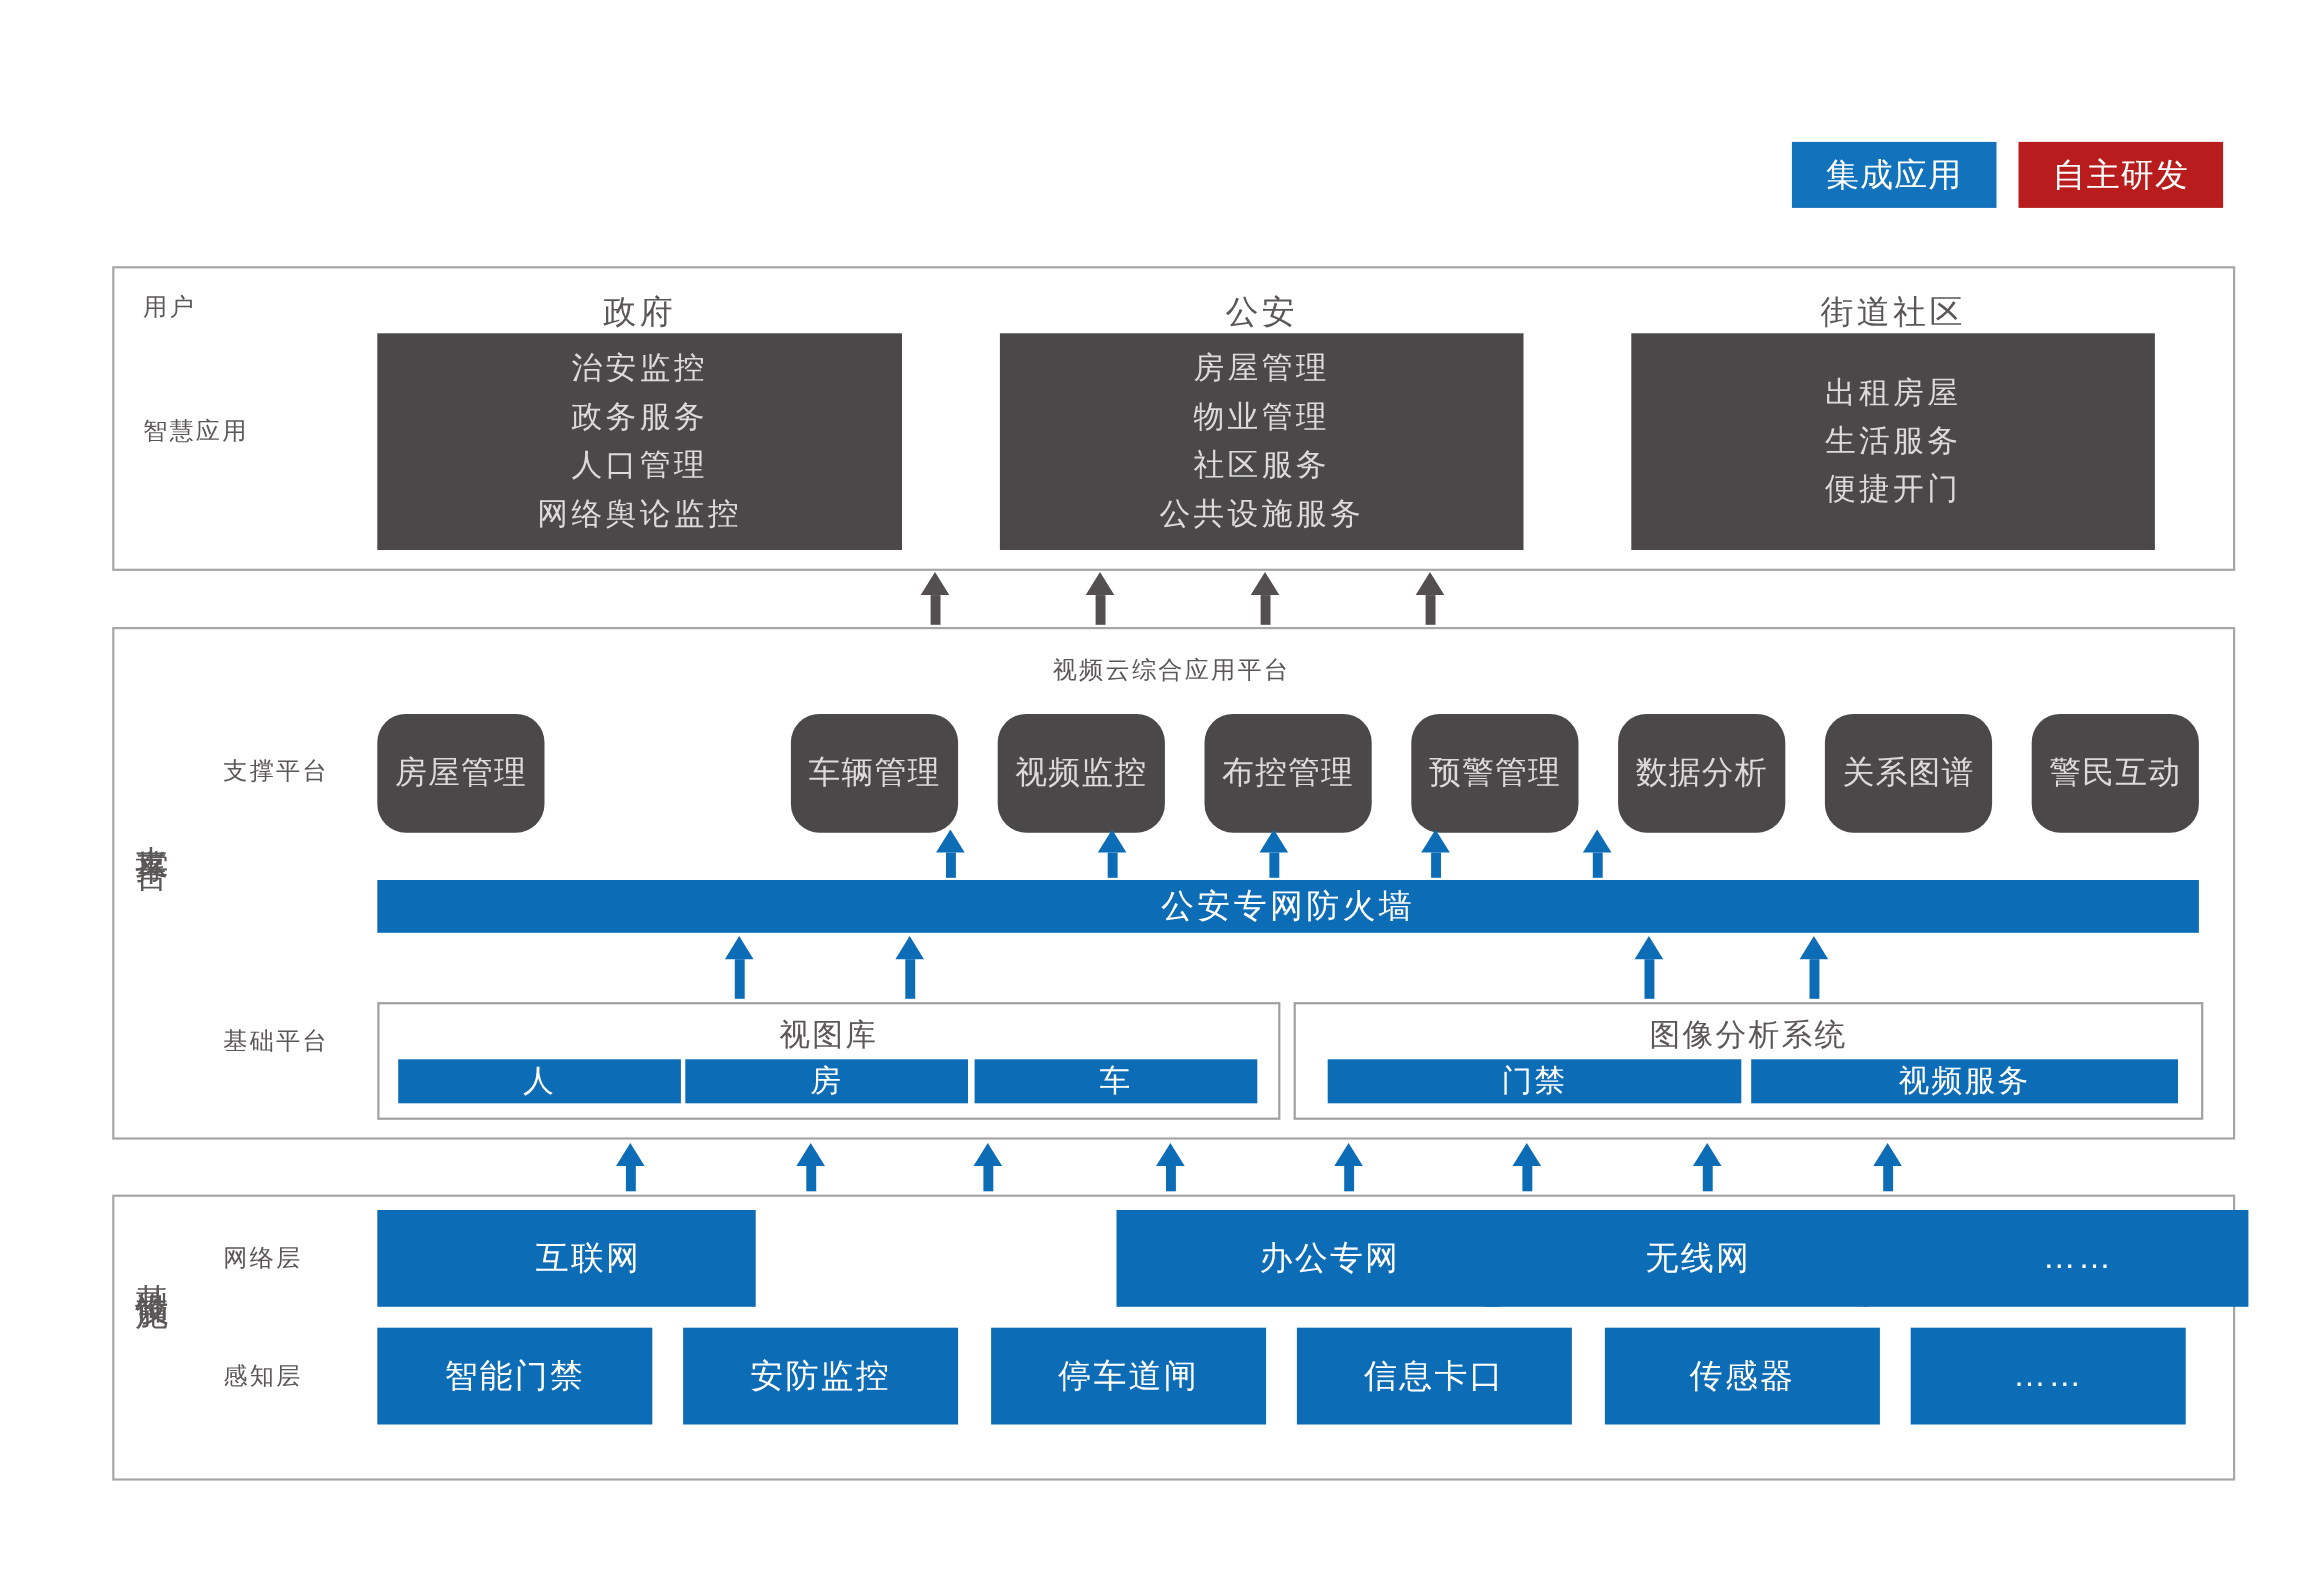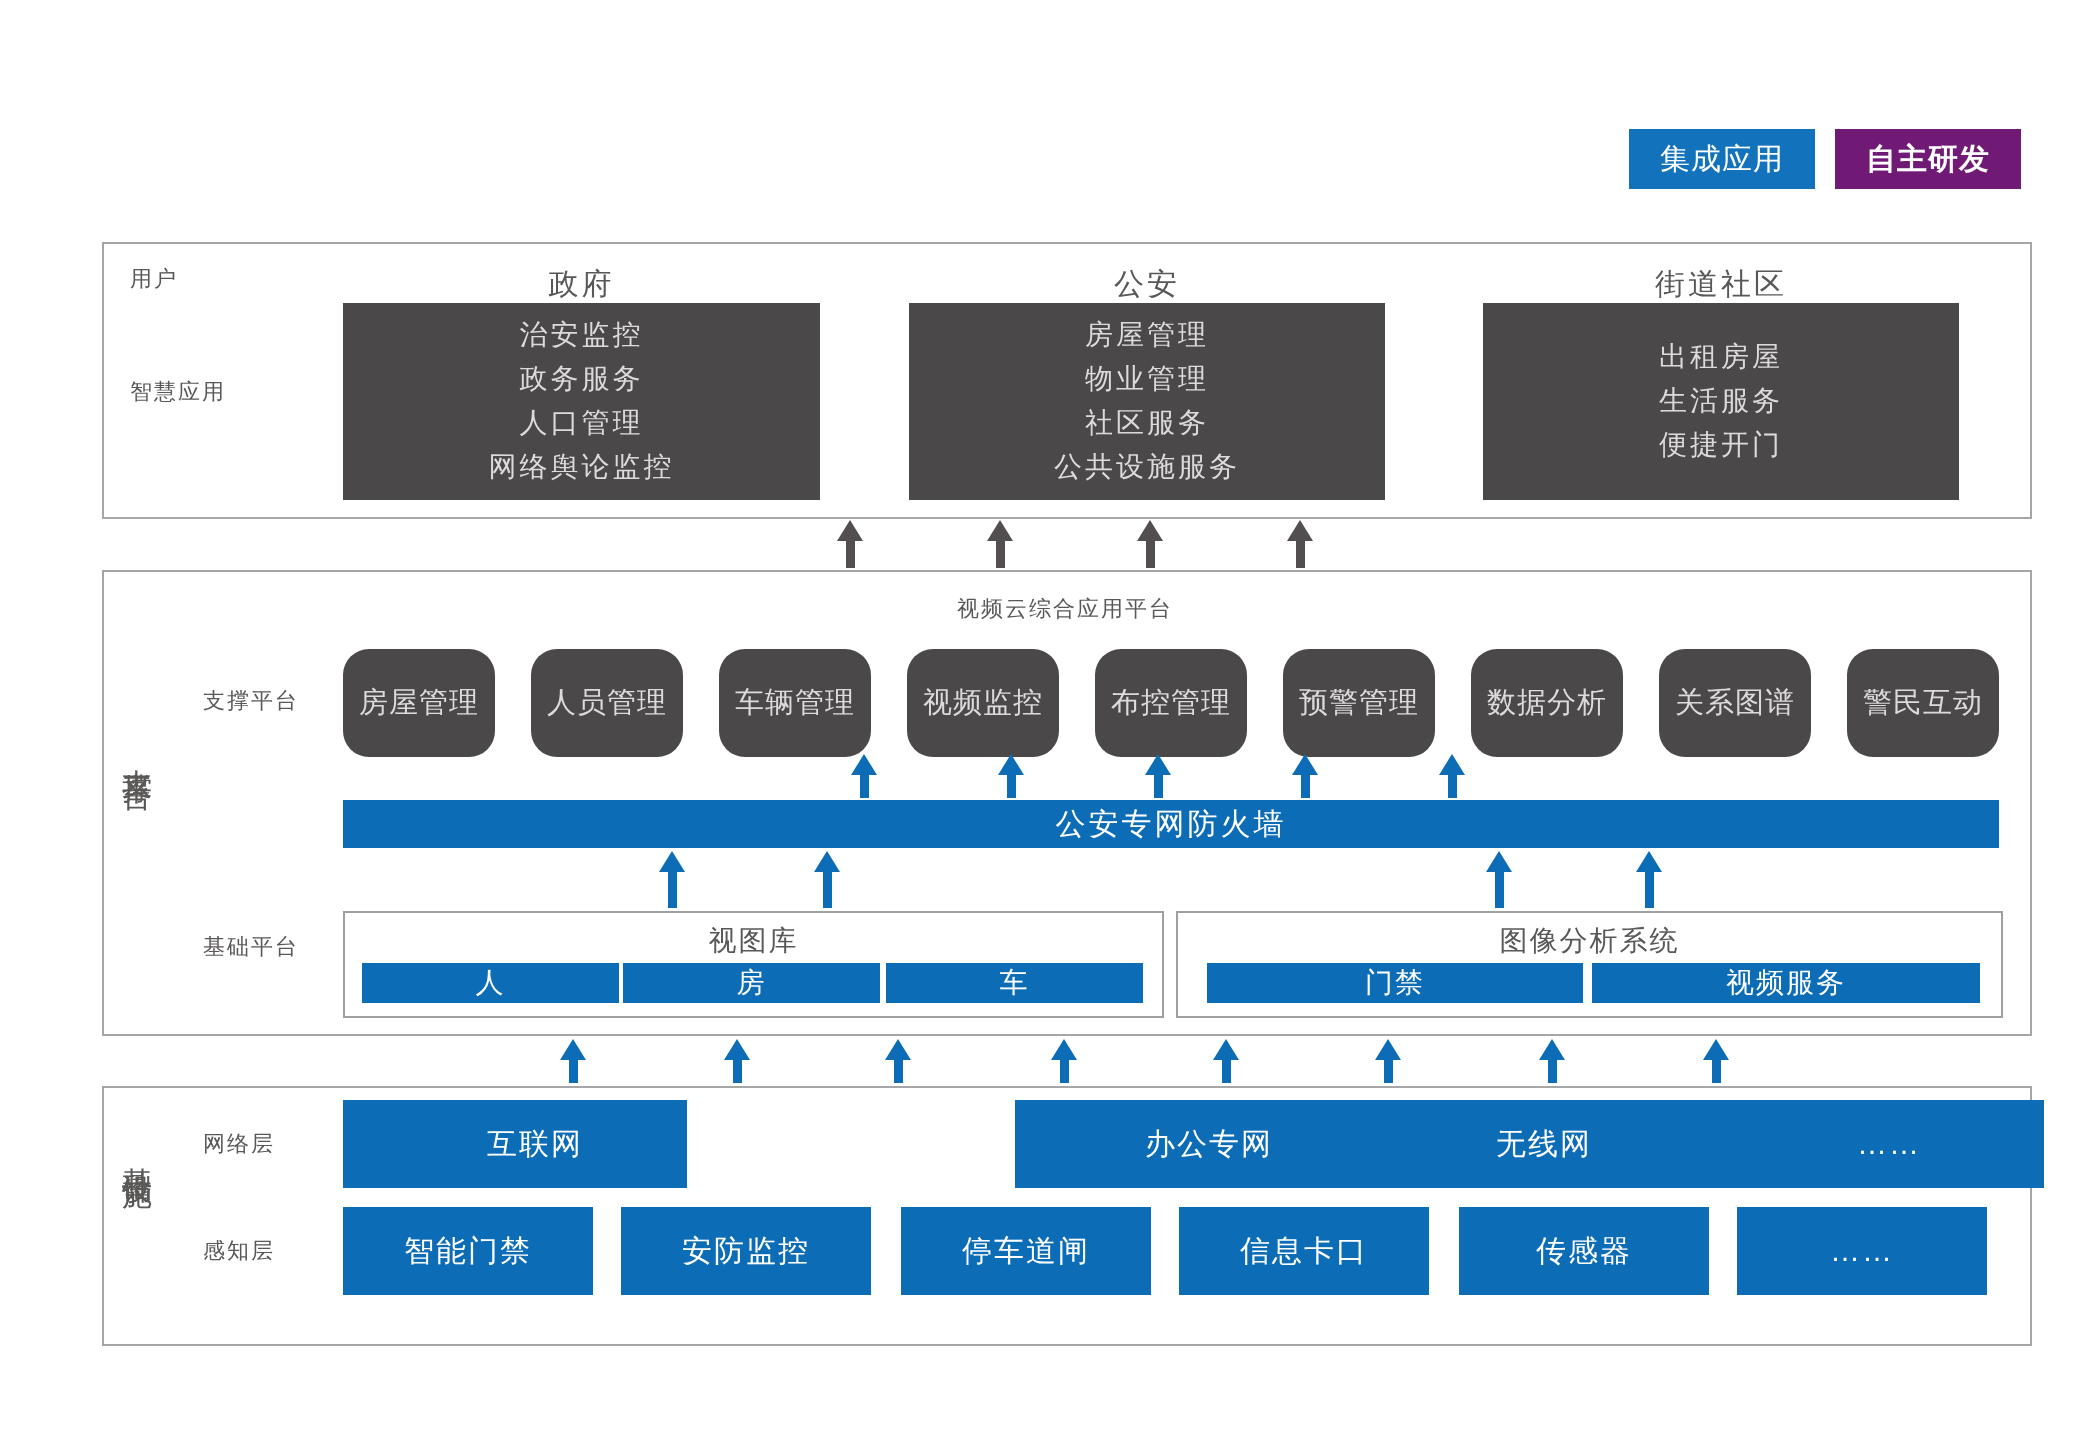--- a/index.html
+++ b/index.html
@@ -11,21 +11,21 @@
   }
   .abs{position:absolute;}
 
   
   .legend-chip{
     position:absolute;top:129px;width:186px;height:60px;
     display:flex;align-items:center;justify-content:center;
     color:#ffffff;font-size:30px;letter-spacing:1px;
   }
   .legend-blue{left:1629px;background:#1272bc;}
-  .legend-dark{left:1835px;background:#701a75;font-weight:bold;}
+  .legend-dark{left:1835px;background:#b91c1c;}
 
   
   .section{position:absolute;border:2px solid #a6a6a6;background:#ffffff;}
   #sec-users{left:102px;top:242px;width:1926px;height:273px;}
   #sec-platform{left:102px;top:570px;width:1926px;height:462px;}
   #sec-infra{left:102px;top:1086px;width:1926px;height:256px;}
 
   .gray-label{color:#5a5757;font-size:22px;letter-spacing:2px;white-space:nowrap;}
   .vert-label{
     color:#5a5757;font-size:30px;letter-spacing:4px;
@@ -141,23 +141,20 @@
 
   <div class="section" id="sec-platform"></div>
 
   <div class="abs vert-label" style="left:122px;top:745px;">支撑平台</div>
   <div class="abs gray-label" style="left:102px;top:594px;width:1926px;text-align:center;">视频云综合应用平台</div>
   <div class="abs gray-label" style="left:203px;top:686px;">支撑平台</div>
 
   <div class="sup-box" style="left:343px;">
       <span>房屋管理</span>
     </div>
-  <div class="sup-box" style="left:531px;">
-      <span>人员管理</span>
-    </div>
   <div class="sup-box" style="left:719px;">
       <span>车辆管理</span>
     </div>
   <div class="sup-box" style="left:907px;">
       <span>视频监控</span>
     </div>
   <div class="sup-box" style="left:1095px;">
       <span>布控管理</span>
     </div>
   <div class="sup-box" style="left:1283px;">

